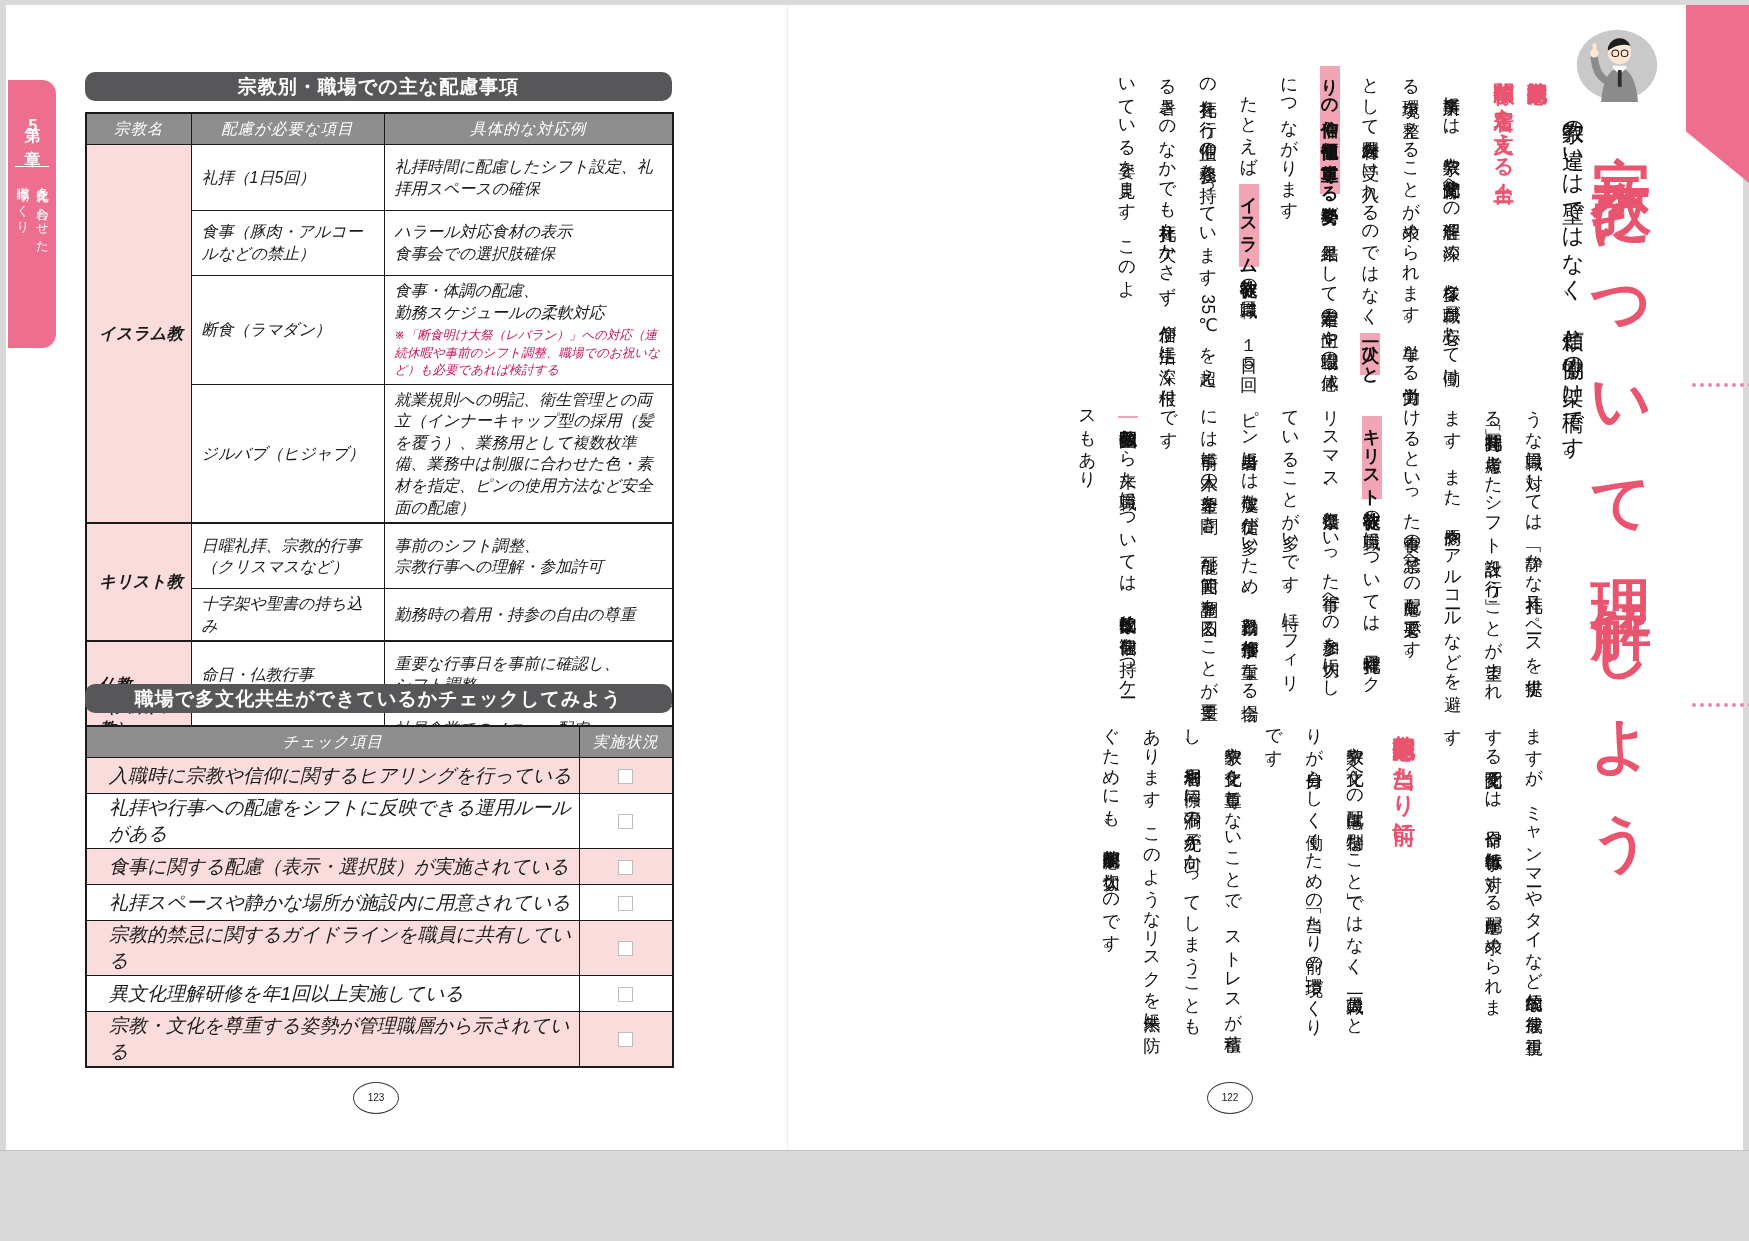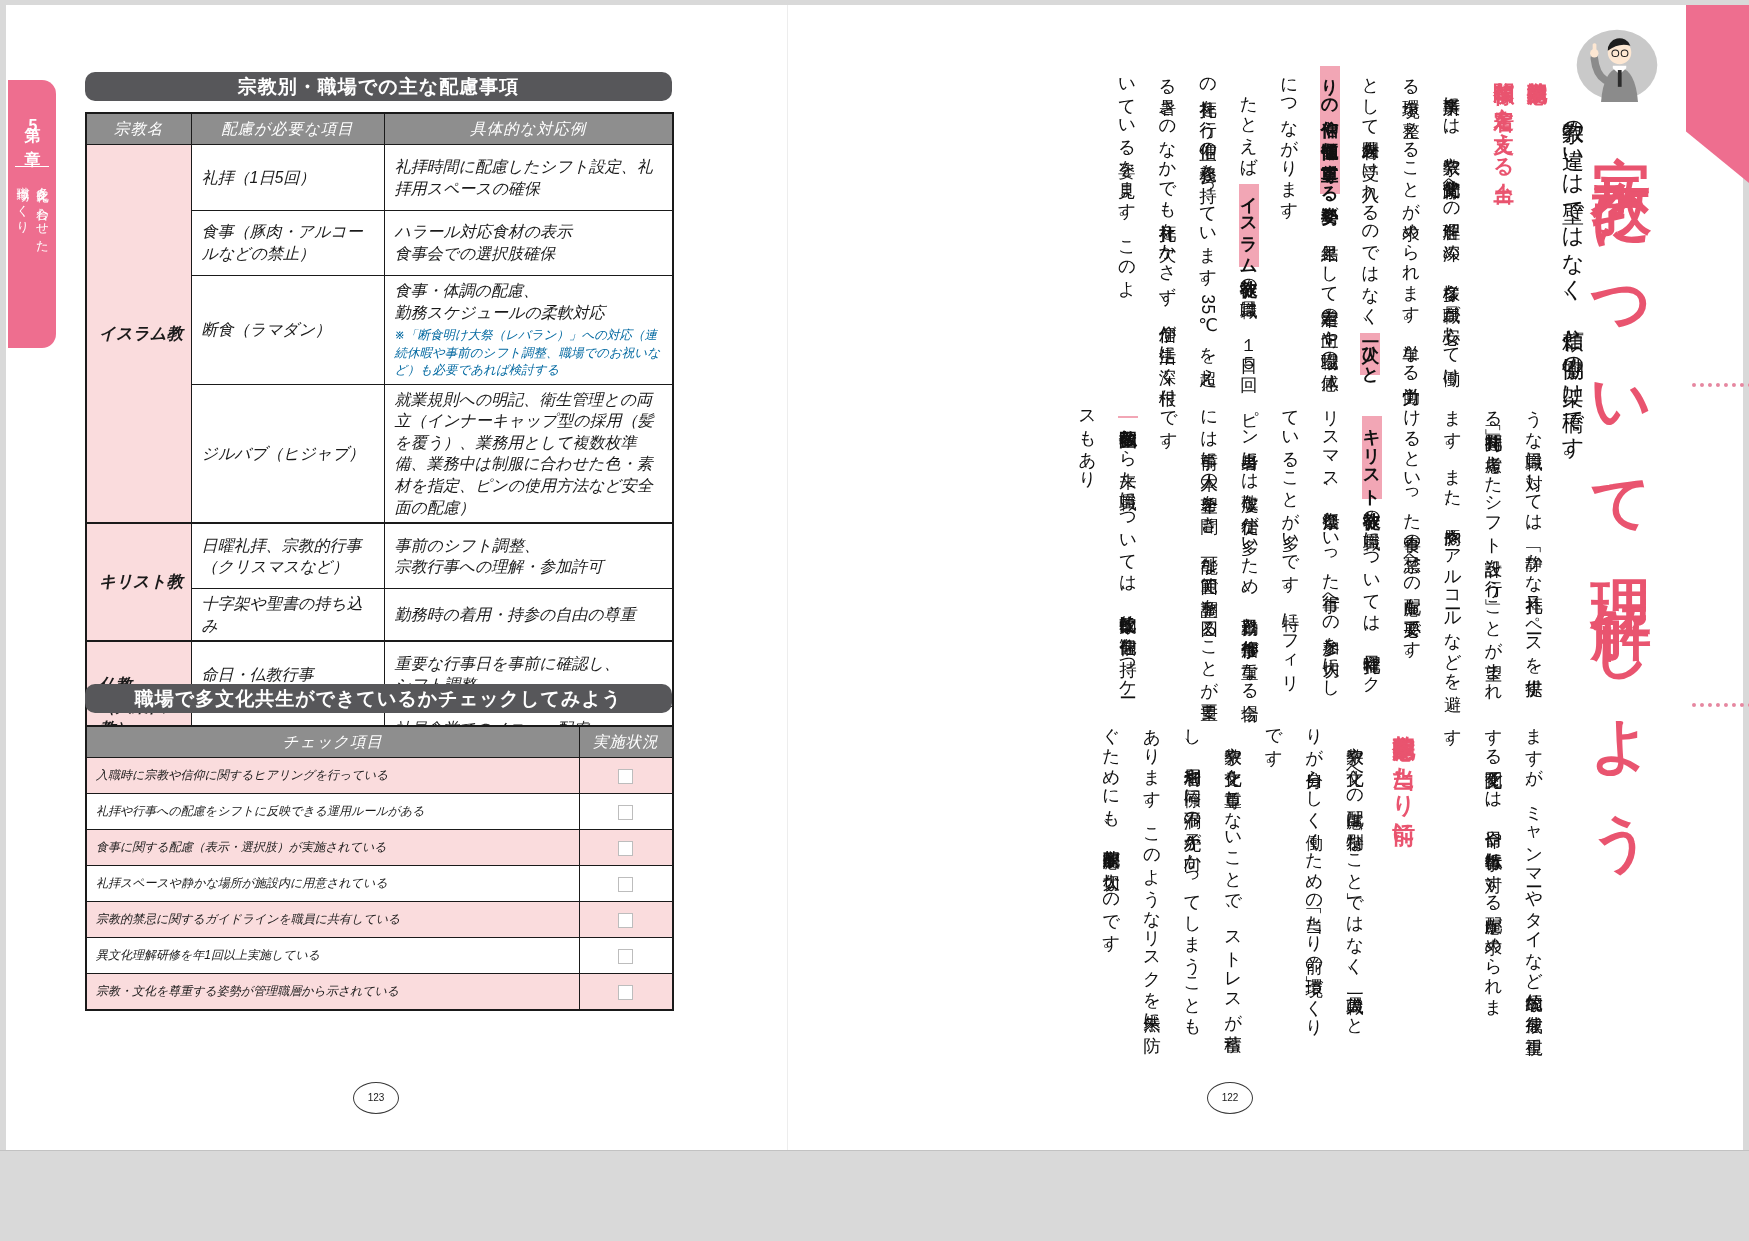--- a/index.html
+++ b/index.html
@@ -48,28 +48,28 @@
     background:var(--header-gray);color:#fff;font-weight:normal;font-size:15.5px;
     height:28px;text-align:center;letter-spacing:1px;
   }
   .rel{
     background:var(--cell-pink);font-weight:bold;font-size:16.5px;
     padding-left:12px;white-space:pre-line;vertical-align:middle;
   }
   .item{font-size:16px;padding:4px 6px 4px 10px;vertical-align:middle;line-height:1.35;}
   .ex{font-size:16px;padding:4px 6px 4px 10px;vertical-align:middle;line-height:1.35;}
   .ex .main{display:block;white-space:pre-line;}
-  .ex .note{display:block;font-size:12.5px;line-height:1.4;margin-top:4px;color:#0369a1;}
+  .ex .note{display:block;font-size:12.5px;line-height:1.4;margin-top:4px;color:#be185d;}
   tr.gt td{border-top:2px solid #1a1a1a;}
   tr.h57 td{height:57px;} tr.h56 td{height:56px;} tr.h92 td{height:92px;}
   tr.h114 td{height:114px;} tr.h29 td{height:29px;}
 
   #checklist{top:725px;}
   #checklist td{height:33px;}
-  #checklist .chk-item{font-size:12px;padding-left:9px;vertical-align:middle;}
+  #checklist .chk-item{font-size:19px;padding-left:22px;vertical-align:middle;}
   #checklist tr.pink td{background:var(--cell-pink);}
   .chk-status{text-align:center;vertical-align:middle;}
   .checkbox{
     display:inline-block;width:13px;height:13px;background:#fff;
     border:1.5px solid #bdbdbd;vertical-align:middle;
   }
 
   .page-circle{
     position:absolute;top:1082px;width:44px;height:30px;border:1px solid #3a3a3a;border-radius:50%;
     font-size:10px;text-align:center;line-height:30px;background:#fff;

